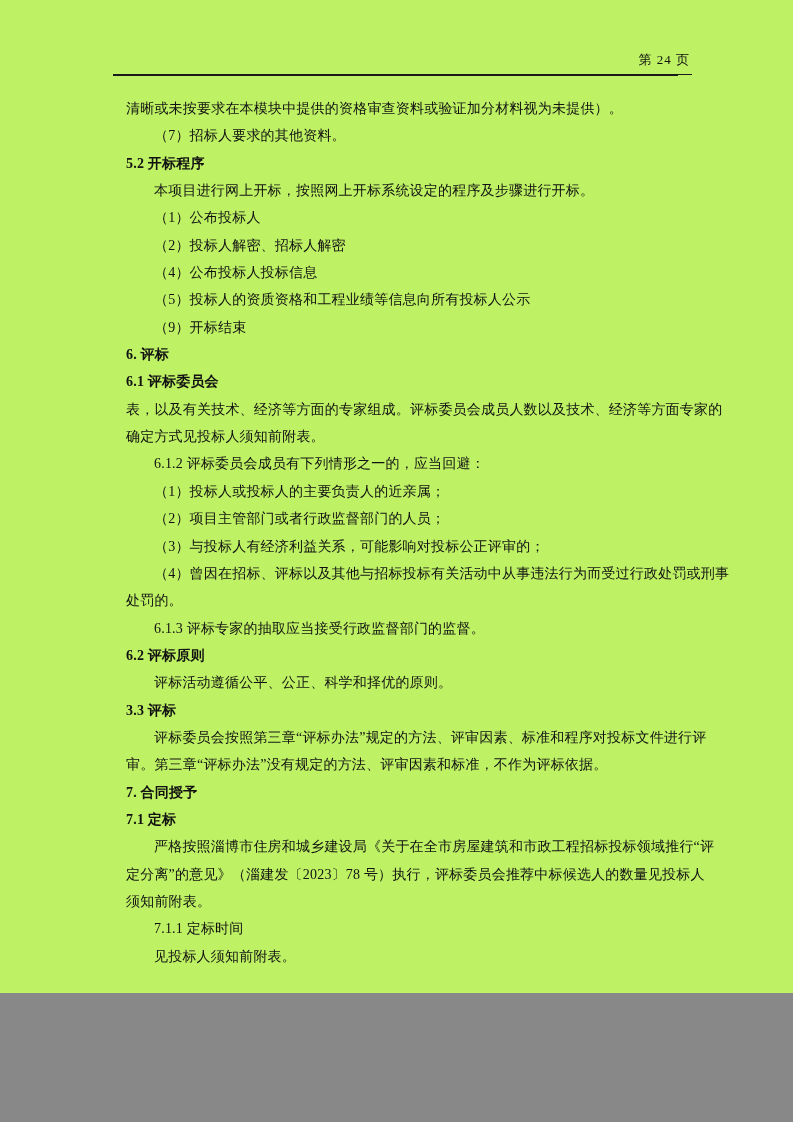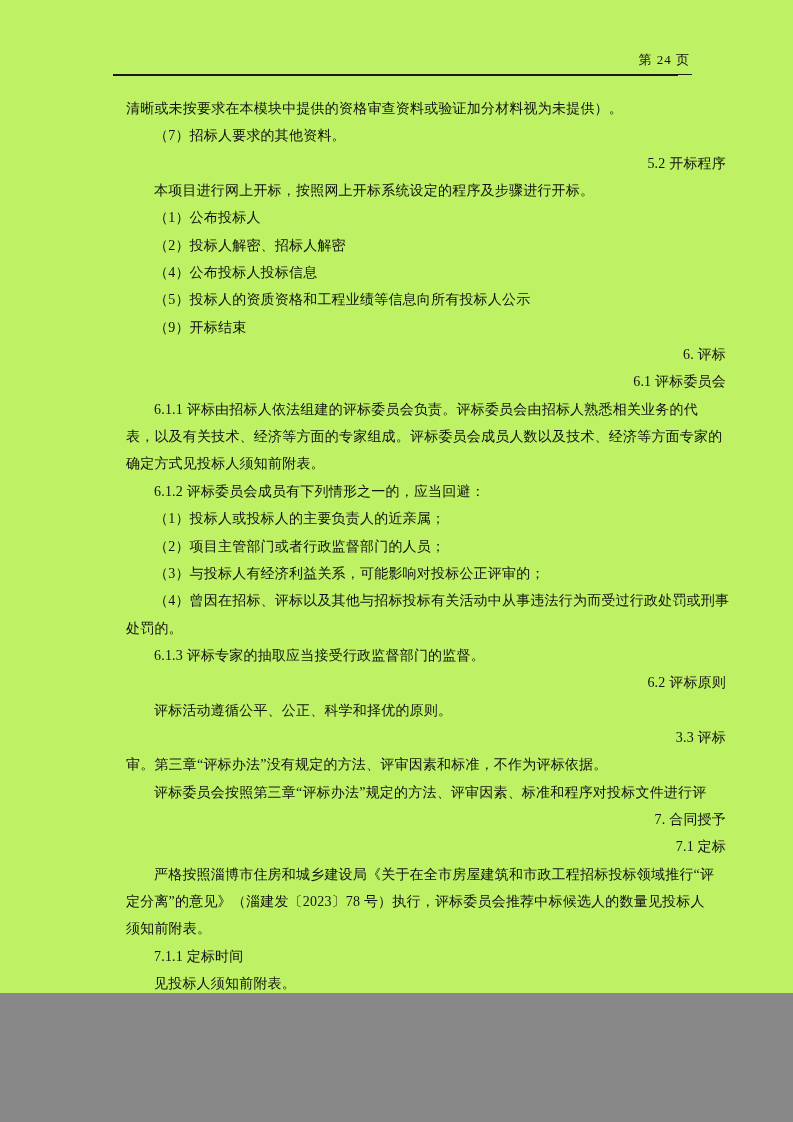--- a/index.html
+++ b/index.html
@@ -55,21 +55,21 @@
   .line {
     height: 27.35px;
     line-height: 27.35px;
     font-size: 14px;
     letter-spacing: 0.2px;
     white-space: nowrap;
     color: #111111;
   }
   .line.body-first { padding-left: 28px; }
   .line.body-cont  { padding-left: 0; }
-  .line.heading    { font-weight: 400; padding-left: 0; text-align: right; }
+  .line.heading    { font-weight: 700; padding-left: 0; }
 </style>
 </head>
 <body>
 
 <div class="page">
 
   <div class="header">
     <span class="page-number">第 24 页</span>
     <div class="header-rule"></div>
   </div>
@@ -79,35 +79,34 @@
       <div class="line body-first">（7）招标人要求的其他资料。</div>
       <div class="line heading">5.2 开标程序</div>
       <div class="line body-first">本项目进行网上开标，按照网上开标系统设定的程序及步骤进行开标。</div>
       <div class="line body-first">（1）公布投标人</div>
       <div class="line body-first">（2）投标人解密、招标人解密</div>
       <div class="line body-first">（4）公布投标人投标信息</div>
       <div class="line body-first">（5）投标人的资质资格和工程业绩等信息向所有投标人公示</div>
       <div class="line body-first">（9）开标结束</div>
       <div class="line heading">6. 评标</div>
       <div class="line heading">6.1 评标委员会</div>
-      <div class="line body-first">6.1.1 评标由招标人依法组建的评标委员会负责。评标委员会由招标人熟悉相关业务的代</div>
       <div class="line body-cont">表，以及有关技术、经济等方面的专家组成。评标委员会成员人数以及技术、经济等方面专家的</div>
       <div class="line body-cont">确定方式见投标人须知前附表。</div>
       <div class="line body-first">6.1.2 评标委员会成员有下列情形之一的，应当回避：</div>
       <div class="line body-first">（1）投标人或投标人的主要负责人的近亲属；</div>
       <div class="line body-first">（2）项目主管部门或者行政监督部门的人员；</div>
       <div class="line body-first">（3）与投标人有经济利益关系，可能影响对投标公正评审的；</div>
       <div class="line body-first">（4）曾因在招标、评标以及其他与招标投标有关活动中从事违法行为而受过行政处罚或刑事</div>
       <div class="line body-cont">处罚的。</div>
       <div class="line body-first">6.1.3 评标专家的抽取应当接受行政监督部门的监督。</div>
       <div class="line heading">6.2 评标原则</div>
       <div class="line body-first">评标活动遵循公平、公正、科学和择优的原则。</div>
       <div class="line heading">3.3 评标</div>
+      <div class="line body-first">评标委员会按照第三章“评标办法”规定的方法、评审因素、标准和程序对投标文件进行评</div>
       <div class="line body-cont">审。第三章“评标办法”没有规定的方法、评审因素和标准，不作为评标依据。</div>
-      <div class="line body-first">评标委员会按照第三章“评标办法”规定的方法、评审因素、标准和程序对投标文件进行评</div>
       <div class="line heading">7. 合同授予</div>
       <div class="line heading">7.1 定标</div>
       <div class="line body-first">严格按照淄博市住房和城乡建设局《关于在全市房屋建筑和市政工程招标投标领域推行“评</div>
       <div class="line body-cont">定分离”的意见》（淄建发〔2023〕78 号）执行，评标委员会推荐中标候选人的数量见投标人</div>
       <div class="line body-cont">须知前附表。</div>
       <div class="line body-first">7.1.1 定标时间</div>
       <div class="line body-first">见投标人须知前附表。</div>
     </div>
 
 </div>

